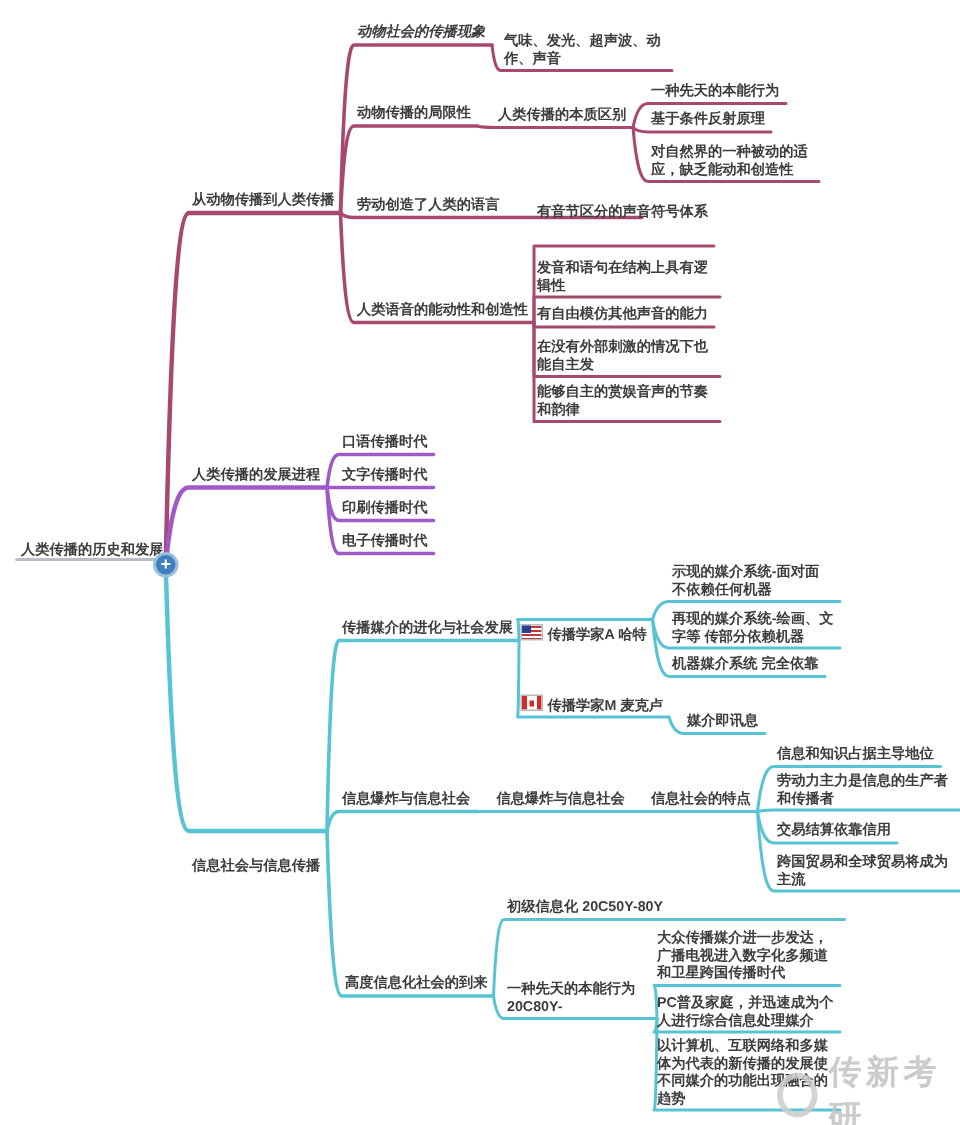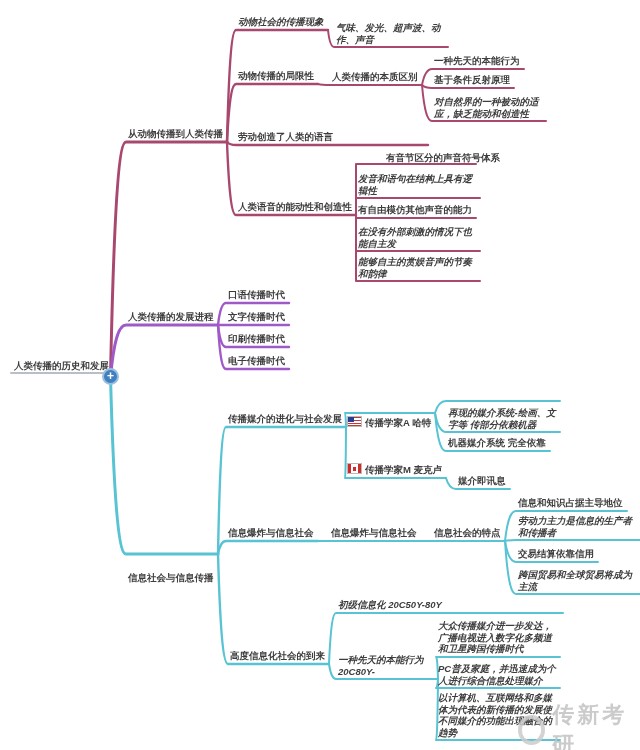--- a/index.html
+++ b/index.html
@@ -2,21 +2,21 @@
 <html><head>
 <meta charset="utf-8">
 <style>
   html,body{margin:0;padding:0;background:#ffffff;}
   .canvas{position:relative;width:640px;height:750px;background:#ffffff;overflow:hidden;
           font-family:"Liberation Sans","DejaVu Sans",sans-serif;}
   #wires{position:absolute;left:0;top:0;width:640px;height:750px;}
   #nodes{position:absolute;left:0;top:0;width:640px;height:750px;}
   .node-label{position:absolute;font-weight:bold;font-size:9.5px;line-height:11.5px;
               color:#3d3d3d;white-space:nowrap;}
-  .node-label.wrap{white-space:normal;font-style:italic;}
+  .node-label.wrap{white-space:normal;}
   .root-label{position:absolute;left:14px;top:360px;font-size:9.5px;font-weight:bold;color:#3d3d3d;}
   .root-underline{position:absolute;left:10px;top:372px;width:95px;height:2px;background:#b9bfc6;border-radius:2px;}
   .expand-btn{position:absolute;left:102px;top:368px;width:17px;height:17px;border-radius:50%;
               background:#4080c0;border:2px solid #9cbede;box-sizing:border-box;
               color:#ffffff;font-size:12px;line-height:12px;text-align:center;font-weight:bold;cursor:pointer;}
   .flag{display:inline-block;width:13px;height:9px;margin-right:3px;vertical-align:-1px;position:relative;}
   .flag.us{background:repeating-linear-gradient(180deg,#bf3a3a 0 1.4px,#ffffff 1.4px 2.8px);border:0.5px solid #bbb;}
   .flag.us::after{content:"";position:absolute;left:0;top:0;width:6px;height:5px;background:#2c3e8f;}
   .flag.ca{background:linear-gradient(90deg,#d02a2a 0 25%,#ffffff 25% 75%,#d02a2a 75%);border:0.5px solid #bbb;}
   .flag.ca::after{content:"";position:absolute;left:5px;top:2.5px;width:3px;height:4px;background:#d02a2a;}
@@ -81,33 +81,34 @@
   <div class="node-label" style="left: 128px; top: 128px;">从动物传播到人类传播</div>
       <div class="node-label" style="left: 238px; top: 16px; font-style: italic;">动物社会的传播现象</div>
       <div class="node-label wrap" style="left: 336px; top: 22px; max-width: 108px;">气味、发光、超声波、动作、声音</div>
       <div class="node-label" style="left: 238px; top: 70px;">动物传播的局限性</div>
       <div class="node-label" style="left: 332px; top: 71px;">人类传播的本质区别</div>
       <div class="node-label" style="left: 434px; top: 55px;">一种先天的本能行为</div>
       <div class="node-label" style="left: 434px; top: 74px;">基于条件反射原理</div>
       <div class="node-label wrap" style="left: 434px; top: 96px; max-width: 108px;">对自然界的一种被动的适应，缺乏能动和创造性</div>
       <div class="node-label" style="left: 238px; top: 131px;">劳动创造了人类的语言</div>
       <div class="node-label" style="left: 238px; top: 201px;">人类语音的能动性和创造性</div>
-      <div class="node-label" style="left: 358px; top: 152px; margin-left: 28px;">有音节区分的声音符号体系</div>
+      <div class="node-label" style="left: 358px; top: 136px;">有音节区分的声音符号体系</div>
       <div class="node-label wrap" style="left: 358px; top: 173px; max-width: 118px;">发音和语句在结构上具有逻辑性</div>
       <div class="node-label" style="left: 358px; top: 204px;">有自由模仿其他声音的能力</div>
       <div class="node-label wrap" style="left: 358px; top: 226px; max-width: 118px;">在没有外部刺激的情况下也能自主发</div>
       <div class="node-label wrap" style="left: 358px; top: 256px; max-width: 118px;">能够自主的赏娱音声的节奏和韵律</div>
       <div class="node-label" style="left: 128px; top: 311px;">人类传播的发展进程</div>
       <div class="node-label" style="left: 228px; top: 289px;">口语传播时代</div>
       <div class="node-label" style="left: 228px; top: 311px;">文字传播时代</div>
       <div class="node-label" style="left: 228px; top: 333px;">印刷传播时代</div>
       <div class="node-label" style="left: 228px; top: 355px;">电子传播时代</div>
       <div class="node-label" style="left: 128px; top: 540px; margin-top: 32px;">信息社会与信息传播</div>
       <div class="node-label" style="left: 228px; top: 413px;">传播媒介的进化与社会发展</div>
       <div class="node-label" style="left: 347px; top: 416px;"><span class="flag us"></span>传播学家A 哈特</div>
+      <div class="node-label wrap" style="left: 448px; top: 376px; max-width: 108px;">示现的媒介系统-面对面 不依赖任何机器</div>
       <div class="node-label wrap" style="left: 448px; top: 407px; max-width: 108px;">再现的媒介系统-绘画、文字等 传部分依赖机器</div>
       <div class="node-label" style="left: 448px; top: 437px;">机器媒介系统 完全依靠</div>
       <div class="node-label" style="left: 347px; top: 463px;"><span class="flag ca"></span>传播学家M 麦克卢</div>
       <div class="node-label" style="left: 458px; top: 475px;">媒介即讯息</div>
       <div class="node-label" style="left: 228px; top: 527px;">信息爆炸与信息社会</div>
       <div class="node-label" style="left: 331px; top: 527px;">信息爆炸与信息社会</div>
       <div class="node-label" style="left: 434px; top: 527px;">信息社会的特点</div>
       <div class="node-label" style="left: 518px; top: 497px;">信息和知识占据主导地位</div>
       <div class="node-label wrap" style="left: 518px; top: 515px; max-width: 118px;">劳动力主力是信息的生产者和传播者</div>
       <div class="node-label" style="left: 518px; top: 548px;">交易结算依靠信用</div>

